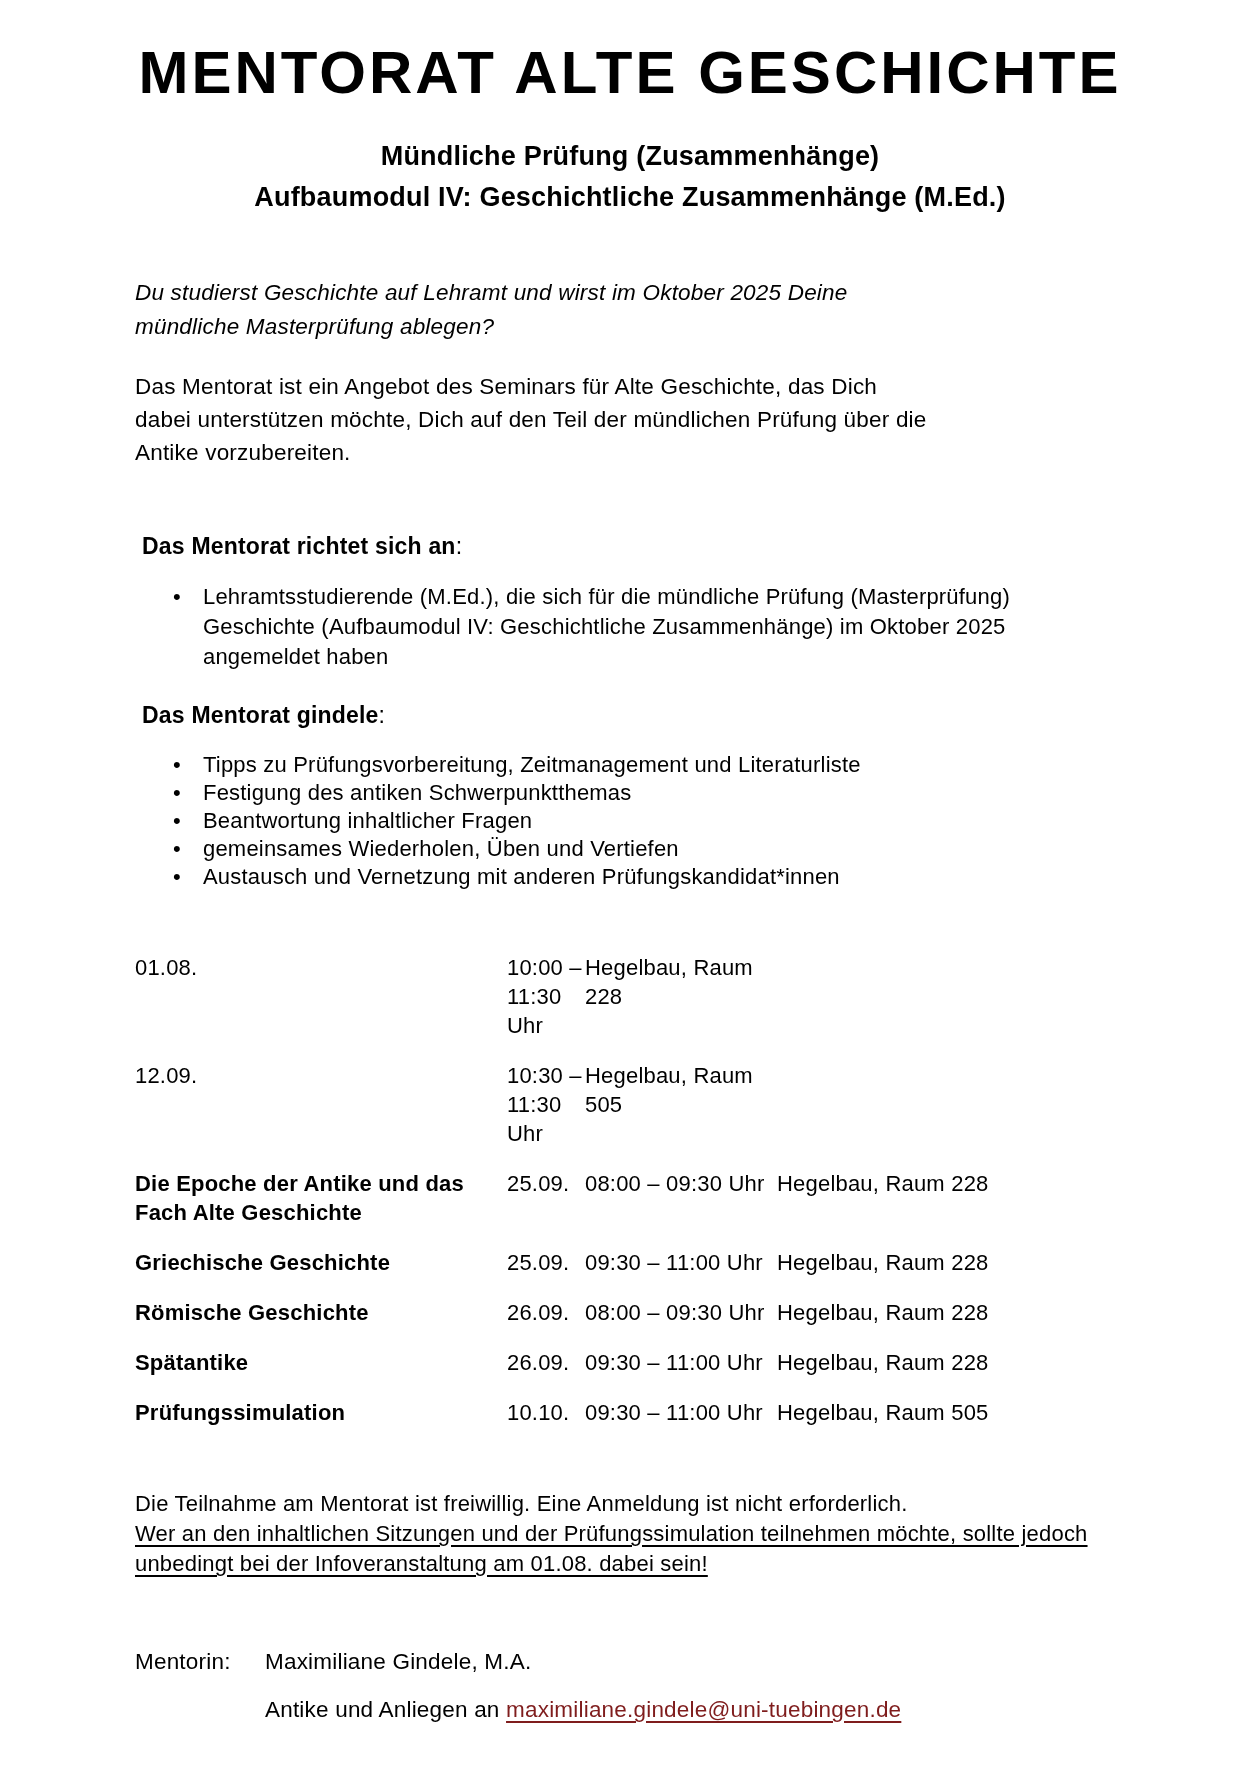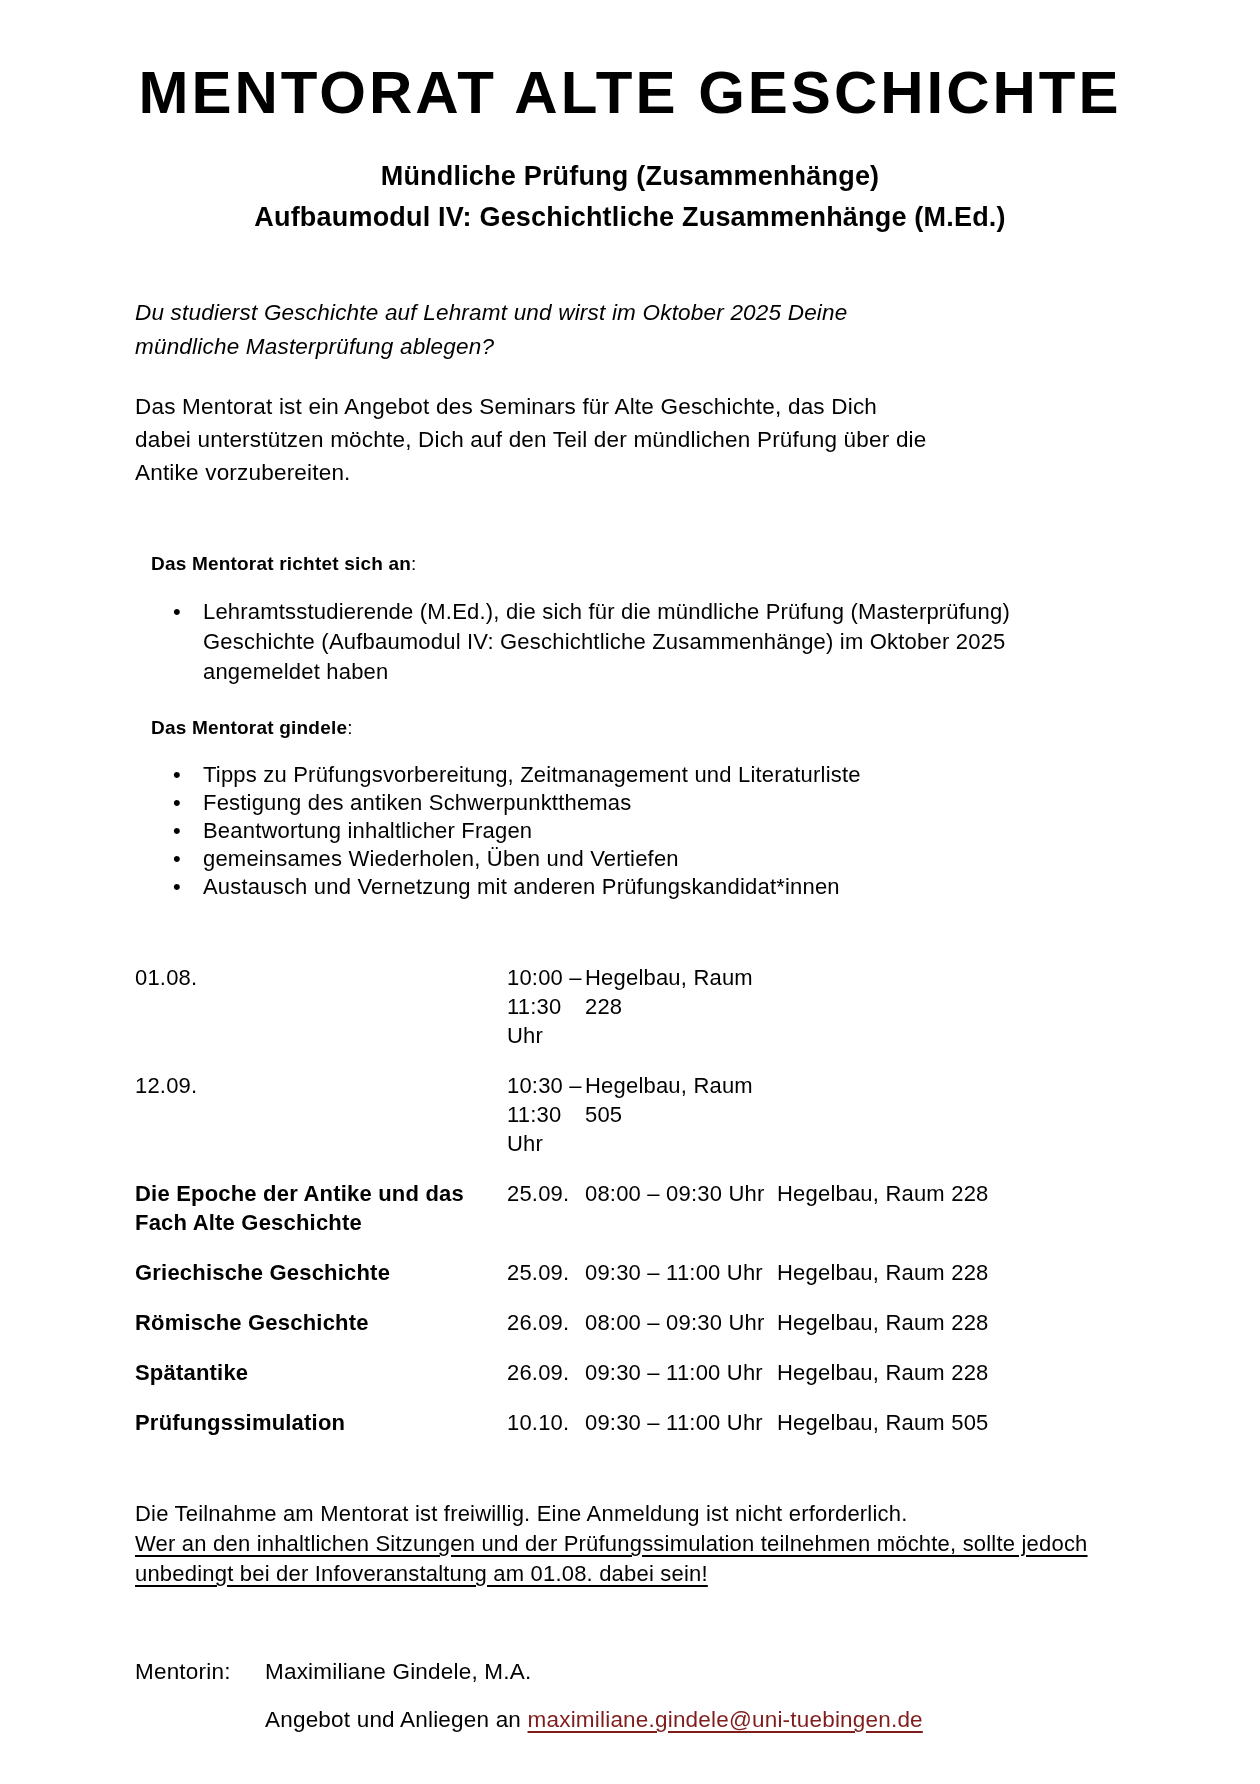--- a/index.html
+++ b/index.html
@@ -11,21 +11,21 @@
     width: 1260px;
     height: 1784px;
     font-family: "Liberation Sans", sans-serif;
     color: #000000;
     overflow: hidden;
   }
   .page {
     box-sizing: border-box;
     width: 1260px;
     height: 1285px;
-    padding: 60px 135px 40px 135px;
+    padding: 40px 135px 40px 135px;
     letter-spacing: 0.2px;
   }
   .doc-title {
     text-align: center;
     font-size: 60px;
     font-weight: bold;
     letter-spacing: 3px;
     line-height: 66px;
     margin: 0 0 30px 0;
     white-space: nowrap;
@@ -44,23 +44,23 @@
     max-width: 800px;
     margin: 58px 0 0 0;
   }
   .intro-description {
     font-size: 22.5px;
     line-height: 33px;
     max-width: 800px;
     margin: 26px 0 0 0;
   }
   .section-heading {
-    font-size: 19px;
-    font-weight: bold;
-    margin: 16px;
+    font-size: 23px;
+    font-weight: bold;
+    margin: 7px;
   }
   .section-heading .colon { font-weight: normal; }
   .heading-1 { margin-top: 64px; }
   .heading-2 { margin-top: 30px; }
   ul.bullets {
     list-style: none;
     margin: 22px 0 0 0;
     padding: 0 0 0 38px;
   }
   ul.bullets li {
@@ -202,17 +202,17 @@
     <div>Die Teilnahme am Mentorat ist freiwillig. Eine Anmeldung ist nicht erforderlich.</div>
     <div class="warning">Wer an den inhaltlichen Sitzungen und der Prüfungssimulation teilnehmen möchte, sollte jedoch unbedingt bei der Infoveranstaltung am 01.08. dabei sein!</div>
   </div>
 
   <div class="mentor-block">
     <div class="mentor-line">
       <span class="mentor-label">Mentorin:</span>
       <span>Maximiliane Gindele, M.A.</span>
     </div>
     <div class="contact-line">
-      <span>Angebot und Anliegen an </span><a class="email-link">maximiliane.gindele@uni-tuebingen.de</a>
+      <span>Antike und Anliegen an </span><a class="email-link">maximiliane.gindele@uni-tuebingen.de</a>
     </div>
   </div>
 
 </div>
 
 </body></html>

